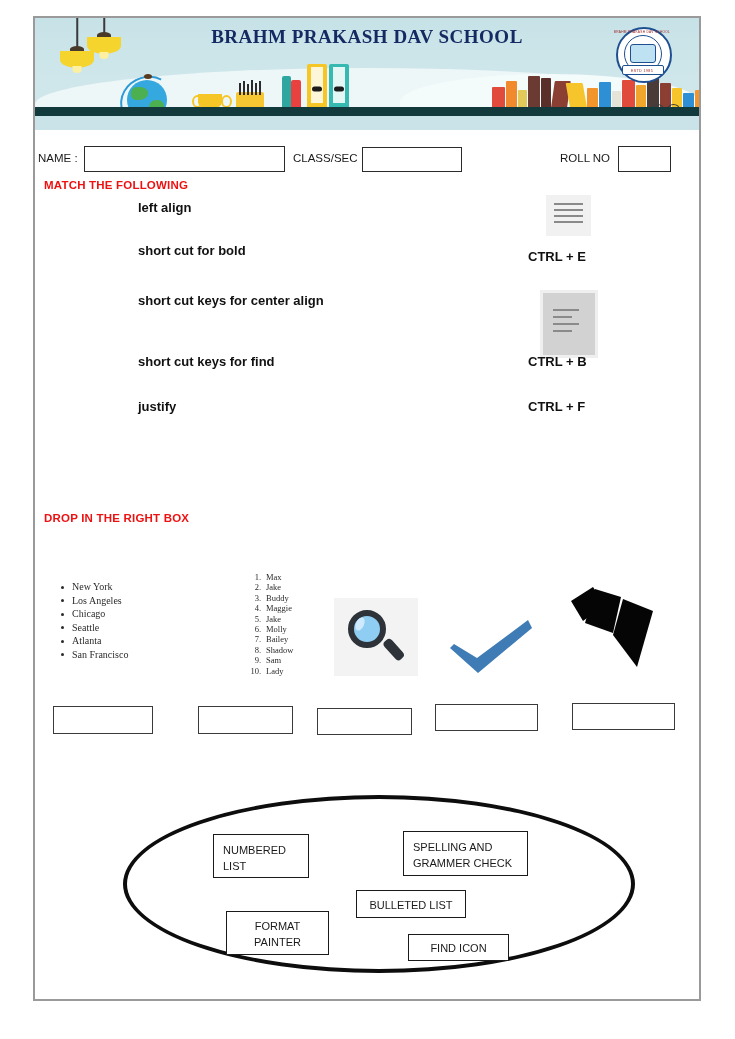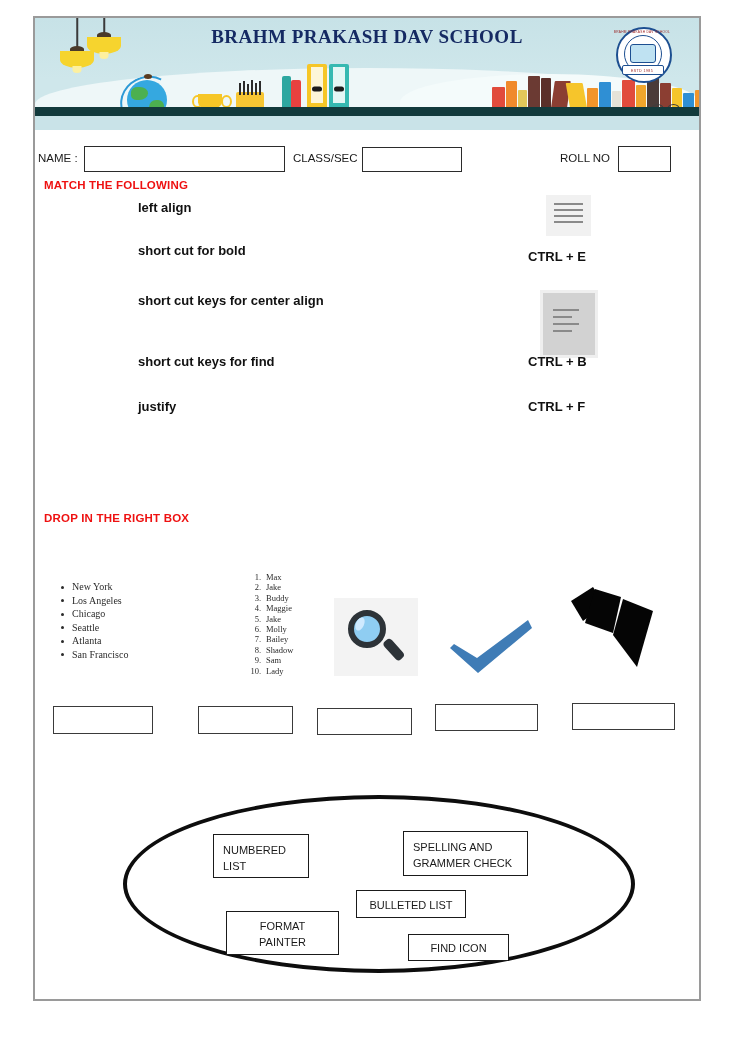--- a/index.html
+++ b/index.html
@@ -354,20 +354,20 @@
 
 <div class="word-box" style="left:403px;top:831px;width:125px;height:45px;">
   <div>SPELLING AND</div>
   <div>GRAMMER CHECK</div>
 </div>
 
 <div class="word-box center" style="left:356px;top:890px;width:110px;height:28px;padding-top:6px;">
   <div>BULLETED LIST</div>
 </div>
 
-<div class="word-box center" style="left:226px;top:911px;width:113px;height:44px;padding-top:6px;">
+<div class="word-box center" style="left:226px;top:911px;width:103px;height:44px;padding-top:6px;">
   <div>FORMAT</div>
   <div>PAINTER</div>
 </div>
 
 <div class="word-box center" style="left:408px;top:934px;width:101px;height:27px;padding-top:5px;">
   <div>FIND ICON</div>
 </div>
 
 </body></html>

